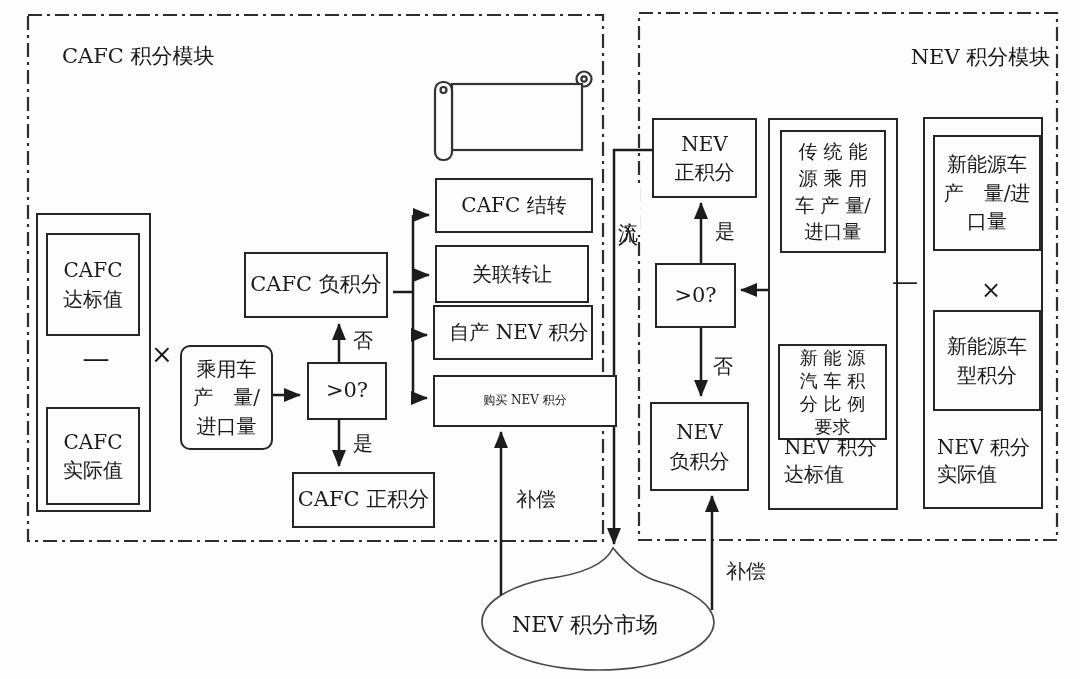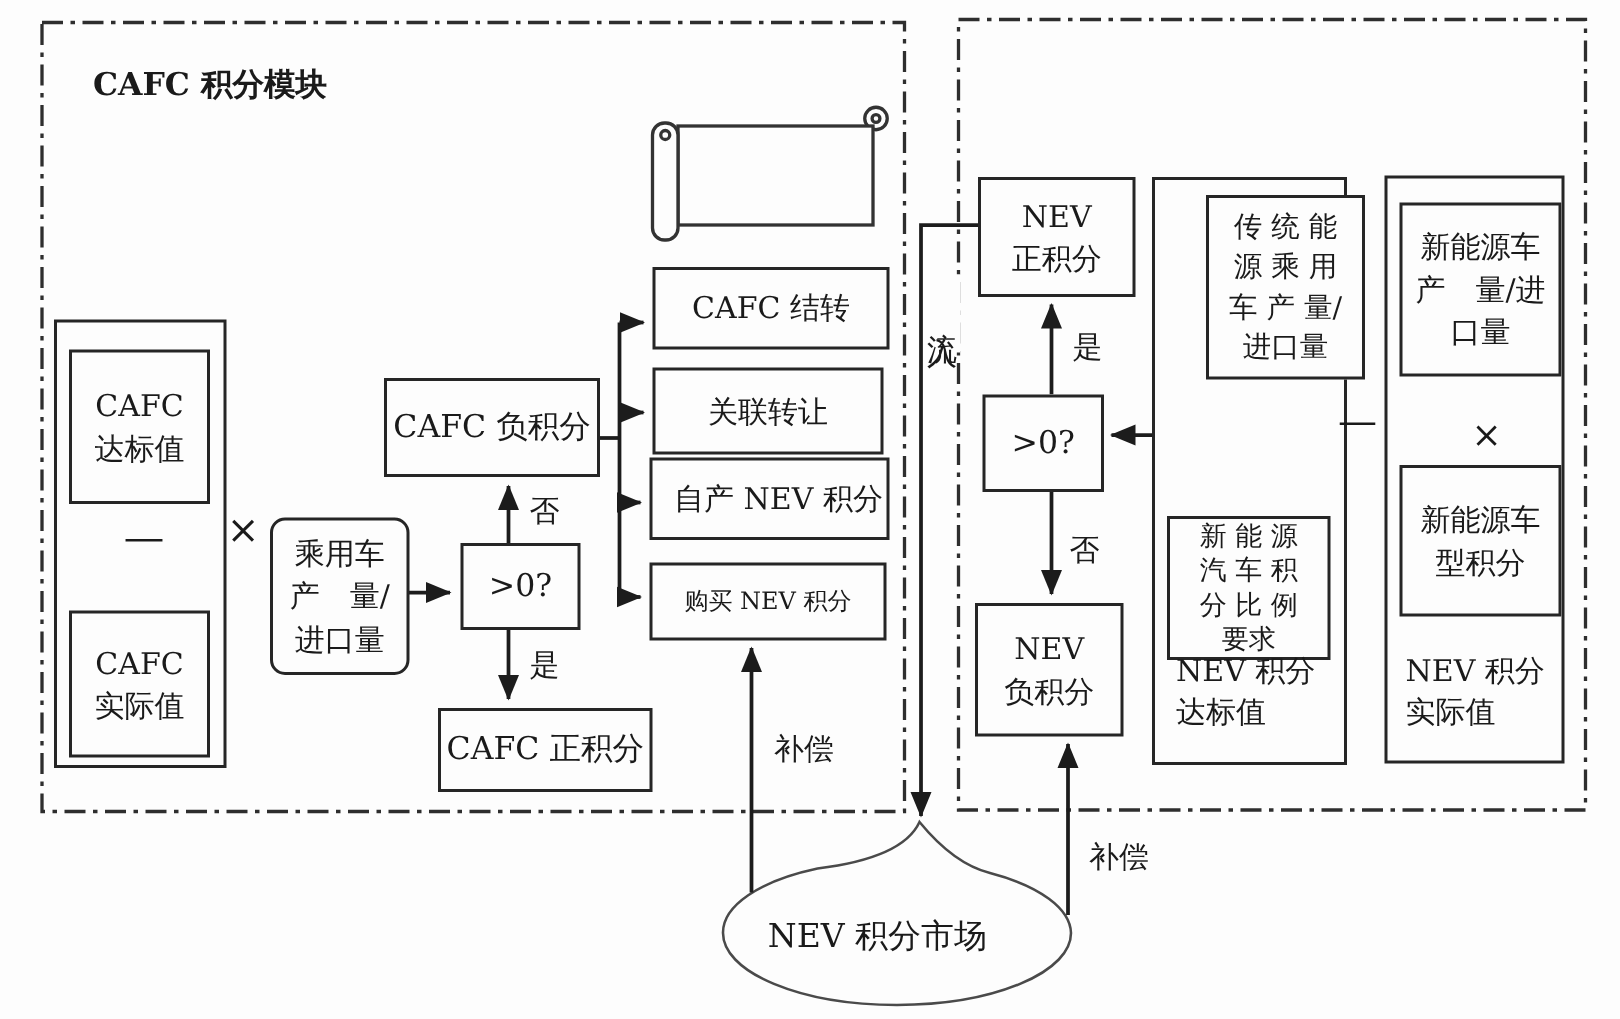--- a/index.html
+++ b/index.html
@@ -66,59 +66,60 @@
     <line class="ln" x1="501" y1="595" x2="501" y2="432" marker-end="url(#ah)"></line>
 
     <polyline class="ln" points="652,150 614,150 614,544" marker-end="url(#ah)"></polyline>
 
     <line class="ln" x1="701" y1="263" x2="701" y2="203" marker-end="url(#ah)"></line>
     <line class="ln" x1="701" y1="328" x2="701" y2="396" marker-end="url(#ah)"></line>
     <line class="ln" x1="768" y1="290" x2="741" y2="290" marker-end="url(#ah)"></line>
     <line class="ln" x1="712" y1="610" x2="712" y2="496" marker-end="url(#ah)"></line>
   </svg>
 
-  <div class="lbl" style="left:62px;top:42px;width:200px;height:28px;font-size:21px;justify-content:flex-start;font-weight:bold;">CAFC 积分模块</div>
+  <div class="lbl" style="left:62px;top:42px;width:200px;height:28px;font-size:21px;justify-content:flex-start;">CAFC 积分模块</div>
+  <div class="lbl" style="left:908px;top:43px;width:145px;height:28px;font-size:21px;">NEV 积分模块</div>
 
   <div class="container" style="left:36px;top:213px;width:115px;height:299px;"></div>
   <div class="box" style="left:46px;top:233px;width:94px;height:103px;font-size:20px;">CAFC
 达标值</div>
   <div class="lbl" style="left:66px;top:344px;width:60px;height:30px;font-size:27px;">—</div>
   <div class="box" style="left:46px;top:407px;width:94px;height:98px;font-size:20px;">CAFC
 实际值</div>
   <div class="lbl" style="left:146px;top:341px;width:32px;height:28px;font-size:26px;">×</div>
 
   <div class="box" style="left:180px;top:345px;width:93px;height:105px;font-size:20px;border-radius:10px;">乘用车
 产　量/
 进口量</div>
   <div class="box" style="left:307px;top:362px;width:80px;height:58px;font-size:21px;">&gt;0?</div>
   <div class="lbl" style="left:349px;top:327px;width:28px;height:26px;font-size:20px;">否</div>
   <div class="lbl" style="left:349px;top:430px;width:28px;height:26px;font-size:20px;">是</div>
 
-  <div class="box" style="left:256px;top:252px;width:144px;height:66px;font-size:21px;">CAFC 负积分</div>
+  <div class="box" style="left:244px;top:252px;width:144px;height:66px;font-size:21px;">CAFC 负积分</div>
   <div class="box" style="left:292px;top:472px;width:143px;height:56px;font-size:21px;">CAFC 正积分</div>
 
   <div class="box" style="left:435px;top:245px;width:154px;height:58px;font-size:20px;">关联转让</div>
   <div class="box" style="left:435px;top:178px;width:158px;height:55px;font-size:20px;">CAFC 结转</div>
   <div class="box" style="left:433px;top:305px;width:160px;height:55px;font-size:20px;padding-left:12px;">自产 NEV 积分</div>
-  <div class="box" style="left:433px;top:375px;width:158px;height:52px;font-size:16px;">购买 NEV 积分</div>
+  <div class="box" style="left:433px;top:375px;width:184px;height:52px;font-size:12px;">购买 NEV 积分</div>
 
   <div class="lbl" style="left:512px;top:486px;width:48px;height:26px;font-size:20px;">补偿</div>
 
   <div class="lbl vertical" style="left:616px;top:183px;width:24px;height:52px;font-size:20px;">流入</div>
 
   <div class="box" style="left:652px;top:118px;width:105px;height:80px;font-size:20px;">NEV
 正积分</div>
   <div class="lbl" style="left:711px;top:218px;width:28px;height:26px;font-size:20px;">是</div>
   <div class="box" style="left:655px;top:263px;width:81px;height:65px;font-size:21px;">&gt;0?</div>
   <div class="lbl" style="left:709px;top:353px;width:28px;height:26px;font-size:20px;">否</div>
   <div class="box" style="left:650px;top:402px;width:99px;height:89px;font-size:20px;">NEV
 负积分</div>
 
   <div class="container" style="left:768px;top:118px;width:130px;height:392px;"></div>
-  <div class="box" style="left:780px;top:130px;width:106px;height:123px;font-size:19px;margin-left:24px;">传 统 能
+  <div class="box" style="left:780px;top:130px;width:106px;height:123px;font-size:19px;">传 统 能
 源 乘 用
 车 产 量/
 进口量</div>
   <div class="box" style="left:778px;top:308px;width:109px;height:96px;font-size:18px;line-height:1.28;margin-top:36px;">新 能 源
 汽 车 积
 分 比 例
 要求</div>
   <div class="lbl lbl-left" style="left:784px;top:432px;width:105px;height:58px;font-size:20px;">NEV 积分
 达标值</div>
 

